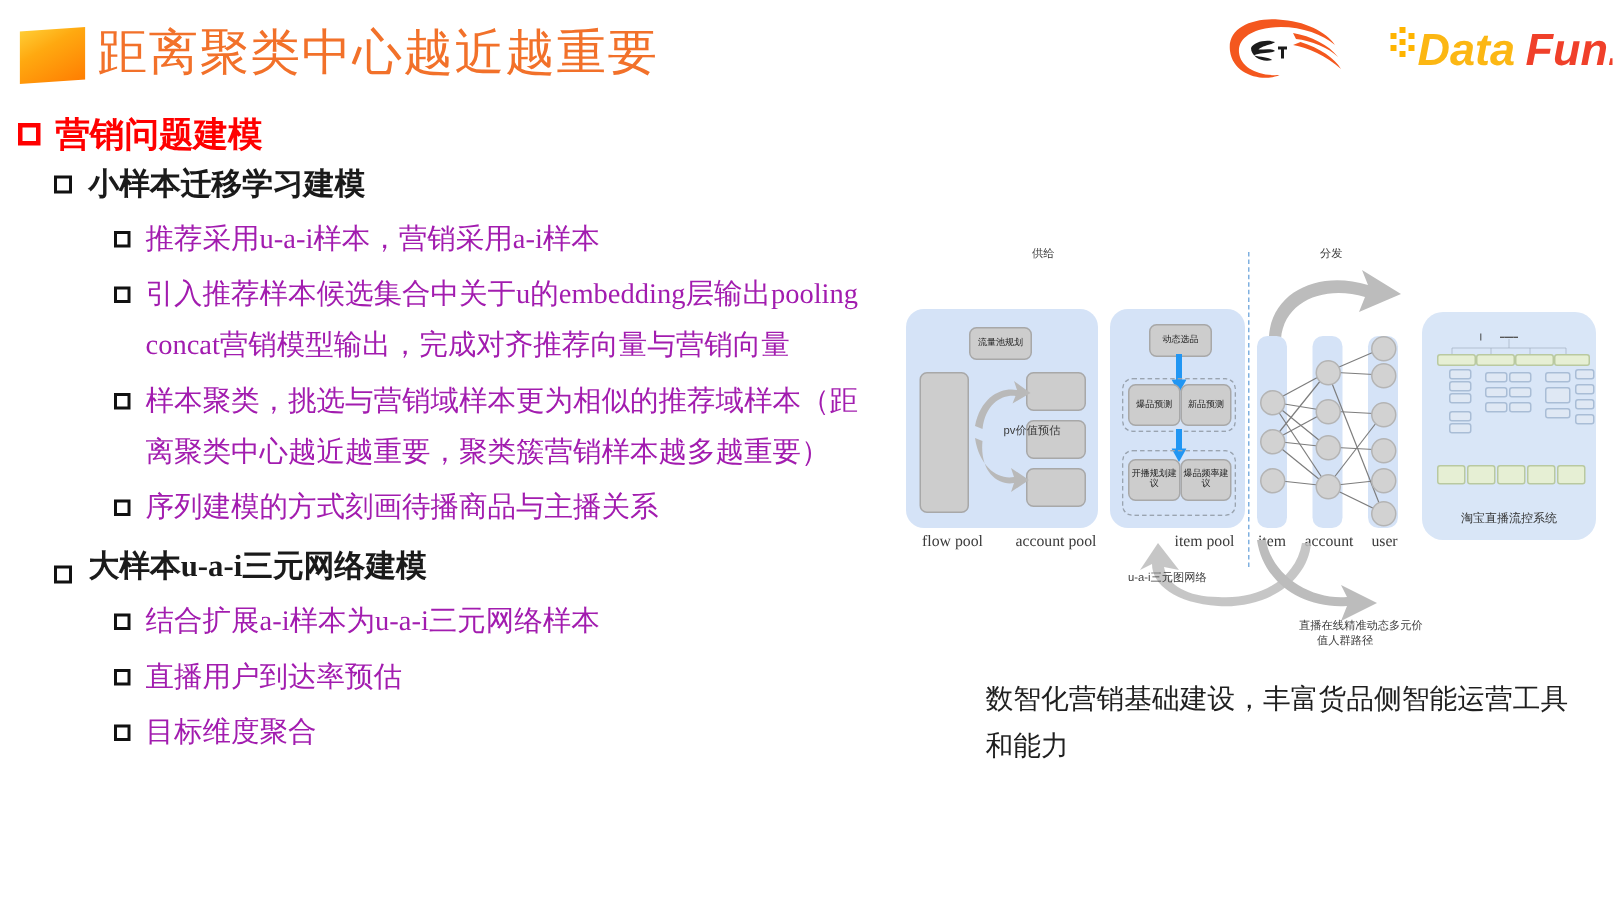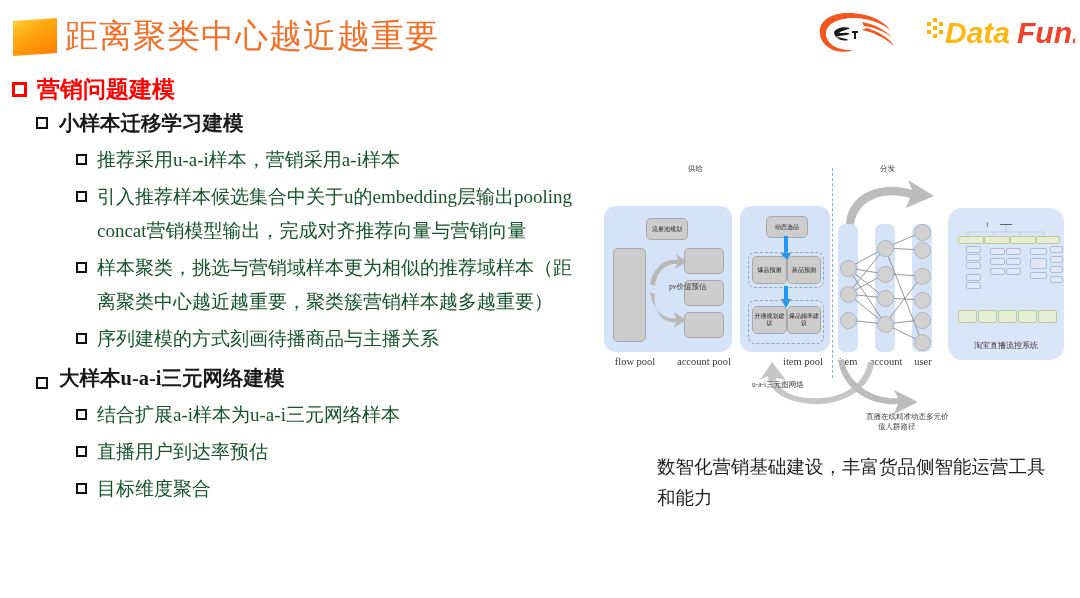--- a/index.html
+++ b/index.html
@@ -33,28 +33,28 @@
   .sq-blk{width:12px;height:12px;border:2.6px solid #111111;}
   .sq-blk2{width:11px;height:11px;border:2.4px solid #111111;}
 
   
   .outline{position:absolute;left:0;top:108px;width:600px;}
   .l1{display:flex;align-items:flex-start;gap:11px;margin:0 0 5px 36px;}
   .l1 .tx{font-size:20.5px;font-weight:bold;color:#1a1a1a;line-height:30px;
           font-family:"Liberation Serif",serif;white-space:nowrap;}
   .l1 .sq-blk{margin-top:9px;}
   .l2{display:flex;align-items:flex-start;gap:10px;margin:0 0 3px 76px;}
-  .l2 .tx{font-size:19px;color:#14532d;line-height:34px;
+  .l2 .tx{font-size:19px;color:#a21caf;line-height:34px;
           font-family:"Liberation Serif",serif;max-width:487px;}
   .l2 .sq-blk2{margin-top:11px;flex:none;}
 
   
   .diagram{position:absolute;left:600px;top:162px;width:470px;height:270px;}
   .dg-label{position:absolute;font-size:7.5px;color:#3b3b3b;
-            font-family:Liberation Serif, serif;white-space:nowrap;}
+            font-family:Liberation Sans, sans-serif;white-space:nowrap;}
   .pool{position:absolute;background:#d5e3f7;border-radius:12px;}
   .gbox{position:absolute;background:#cdcdcd;border:1px solid #a8a8a8;border-radius:5px;
         display:flex;align-items:center;justify-content:center;
         font-size:6px;color:#222;font-family:"Liberation Sans",sans-serif;text-align:center;line-height:1.15;}
   .dashbox{position:absolute;border:1px dashed #9aa4b0;border-radius:7px;}
   .eng{position:absolute;font-size:10.5px;color:#3b3b3b;font-family:"Liberation Serif",serif;
        white-space:nowrap;text-align:center;}
   .vdash{position:absolute;border-left:1.3px dashed #7fb0e0;}
   .node{position:absolute;width:15px;height:15px;border-radius:50%;
         background:#d2d2d2;border:1px solid #b4b4b4;}

